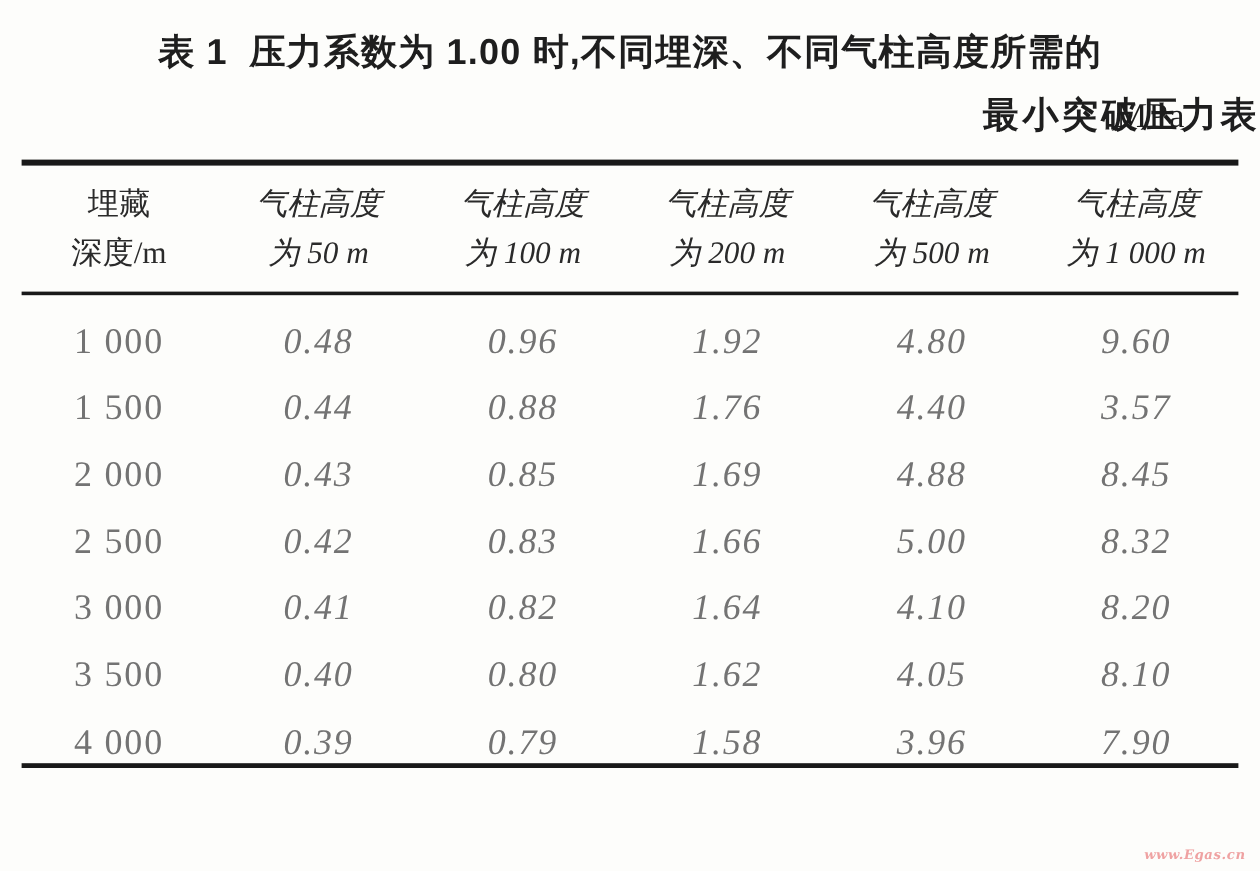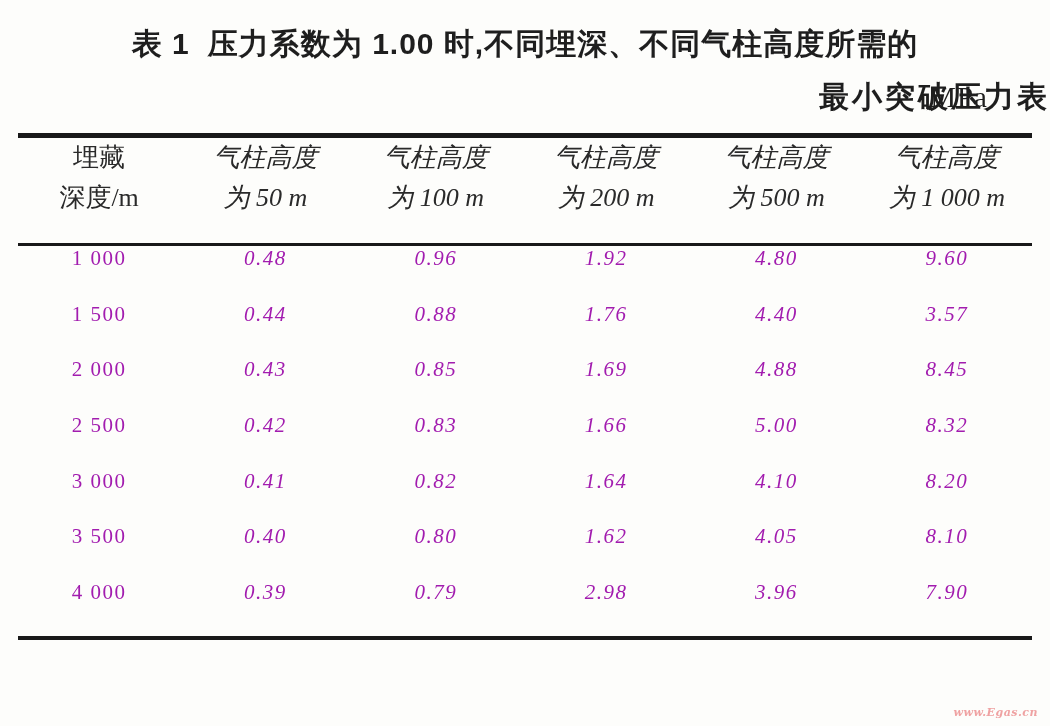--- a/index.html
+++ b/index.html
@@ -44,33 +44,34 @@
     font-size:29px;
   }
   
   .tbl{margin:17px 18px 0 18px;}
   .rule{background:#191919;}
   .rule.top{height:5px;}
   .rule.mid{height:3px;}
   .rule.bottom{height:4px;}
   .hdr{
     display:flex;
+    align-items:center;
     height:105px;
     font-size:26px;
     color:#2a2a2a;
   }
   .hdr .cell{text-align:center;line-height:1.55;}
   .col1{width:16%;}
   .col{width:16.8%;font-style:italic;}
   .body .row{
     display:flex;
-    align-items:flex-start;
+    align-items:flex-end;
     height:55.7px;
-    font-size:21px;
-    color:#a21caf;
+    font-size:30px;
+    color:#737373;
   }
   .body .cellv{
     text-align:center;
     letter-spacing:1.5px;
   }
   
   .watermark{
     position:absolute;
     right:12px;bottom:7px;
     color:#efa2a2;
@@ -174,21 +175,21 @@
         <div class="cellv col">0.40</div>
         <div class="cellv col">0.80</div>
         <div class="cellv col">1.62</div>
         <div class="cellv col">4.05</div>
         <div class="cellv col">8.10</div>
       </div>
       <div class="row">
         <div class="cellv col1">4 000</div>
         <div class="cellv col">0.39</div>
         <div class="cellv col">0.79</div>
-        <div class="cellv col">2.98</div>
+        <div class="cellv col">1.58</div>
         <div class="cellv col">3.96</div>
         <div class="cellv col">7.90</div>
       </div>
     </div>
 
     <div class="rule bottom"></div>
   </div>
 
   <div class="watermark">www.Egas.cn</div>
 

